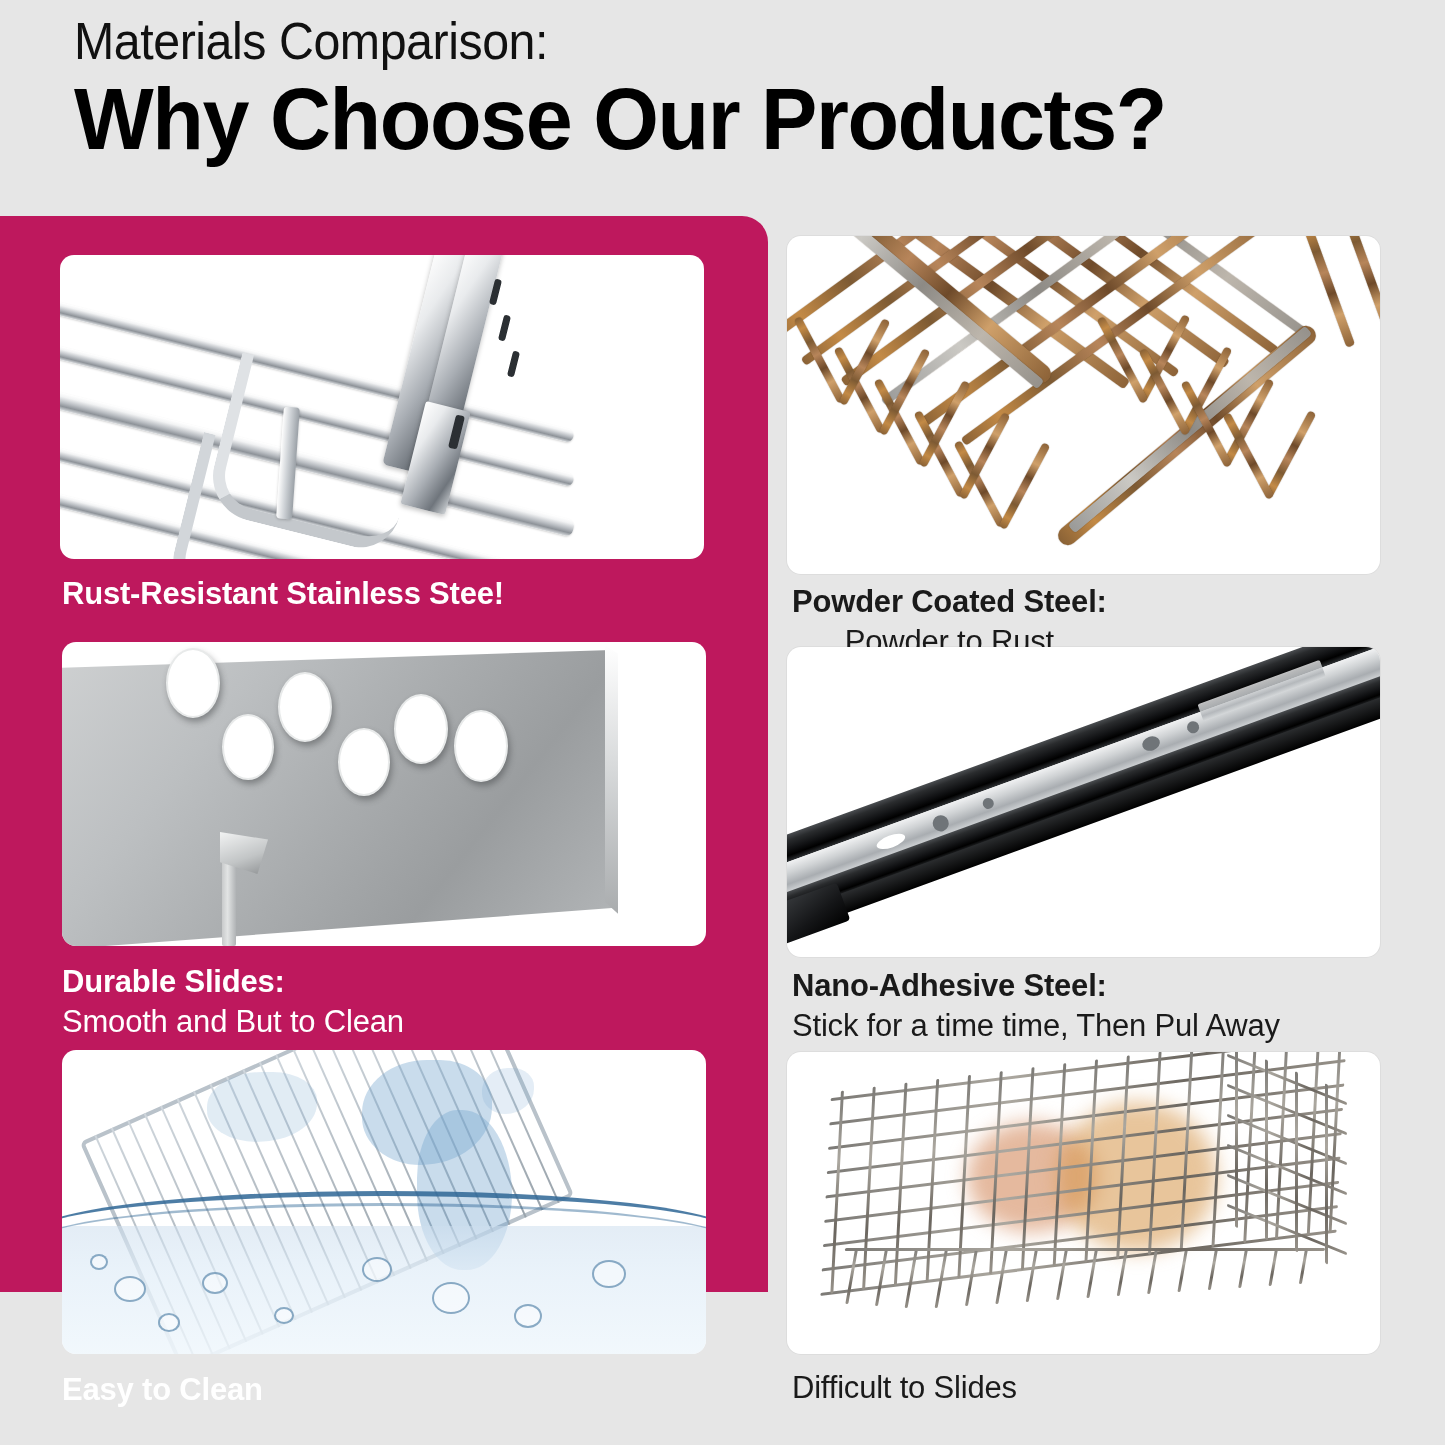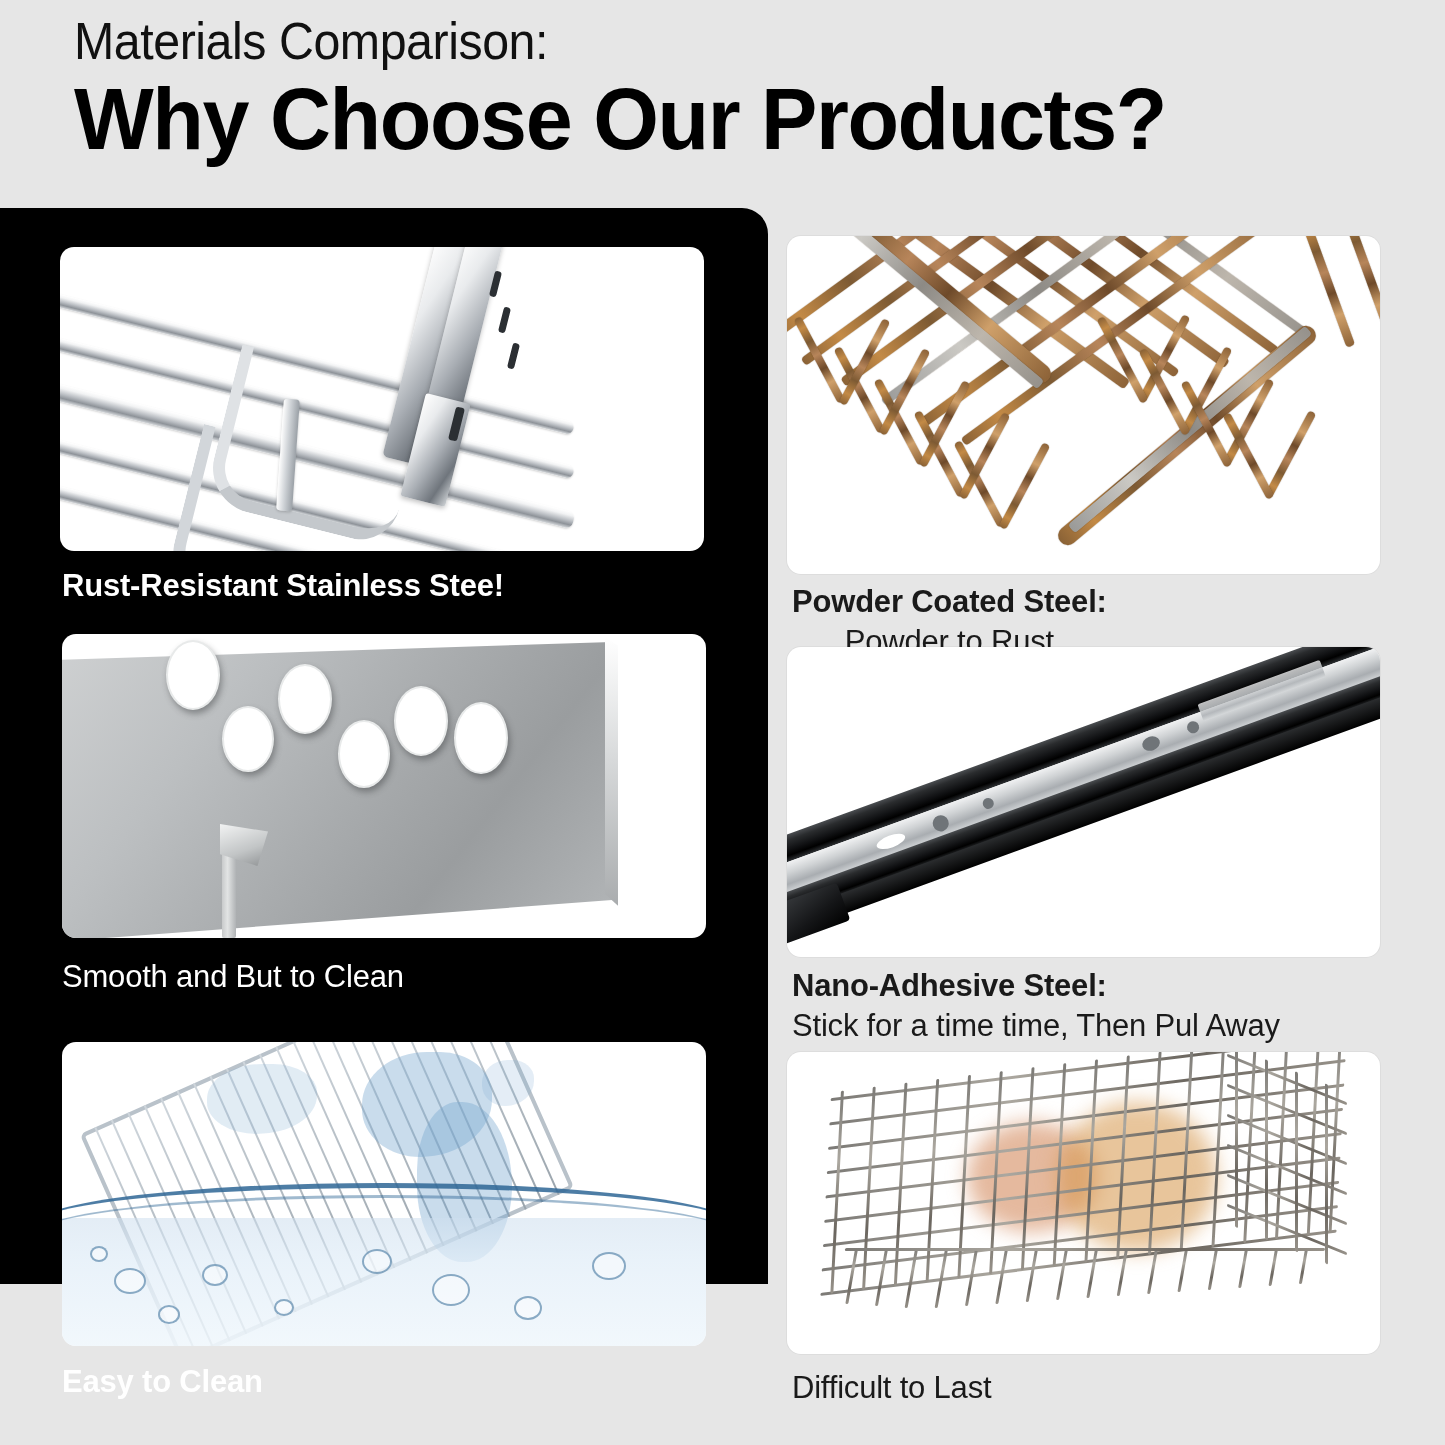--- a/index.html
+++ b/index.html
@@ -47,24 +47,24 @@
     margin-top: 4px;
     transform: scaleX(0.96);
     transform-origin: left center;
     white-space: nowrap;
   }
 
   
   .col-left {
     position: absolute;
     left: 0;
-    top: 208px;
+    top: 216px;
     width: 768px;
     height: 1076px;
-    background: #000000;
+    background: #be185d;
     border-top-right-radius: 26px;
   }
   .col-right {
     position: absolute;
     left: 768px;
     top: 216px;
     width: 677px;
     height: 1229px;
     background: transparent;
   }
@@ -335,20 +335,21 @@
           <div class="hole" style="left:160px; top:72px; width:48px; height:62px;"></div>
           <div class="hole" style="left:216px; top:30px; width:50px; height:66px;"></div>
           <div class="hole" style="left:276px; top:86px; width:48px; height:64px;"></div>
           <div class="hole" style="left:332px; top:52px; width:50px; height:66px;"></div>
           <div class="hole" style="left:392px; top:68px; width:50px; height:68px;"></div>
           <div class="plate-slot" style="left:160px; top:196px; width:14px; height:108px;"></div>
           <div class="plate-tab" style="left:158px; top:190px; width:48px; height:42px; clip-path:polygon(0 0, 100% 18%, 78% 100%, 0 72%);"></div>
         </div>
       </div>
       <div class="caption" style="left:62px; top:748px;">
+        <div class="cap-line1">Durable Slides:</div>
         <div class="cap-line2">Smooth and But to Clean</div>
       </div>
     </div>
 
     <div class="block">
       <div class="photo-card" style="left:62px; top:834px; width:644px; height:304px;">
         <div class="art">
           <div class="grid-rack" style="left:50px; top:-6px; width:430px; height:250px; transform:rotate(-24deg);">
             <div class="gframe"></div>
             <div class="gline" style="left:16px;"></div>
@@ -537,19 +538,19 @@
             <div class="b-h" style="left:0; top:130px; width:120px;"></div>
             <div class="b-h" style="left:0; top:160px; width:120px;"></div>
             <div class="b-v" style="left:8px;   top:0; height:180px;"></div>
             <div class="b-v" style="left:38px;  top:0; height:180px;"></div>
             <div class="b-v" style="left:68px;  top:0; height:180px;"></div>
             <div class="b-v" style="left:98px;  top:0; height:180px;"></div>
           </div>
         </div>
       </div>
       <div class="caption" style="left:24px; top:1154px;">
-        <div class="cap-line1" style="font-weight:400;">Difficult to Last</div>
+        <div class="cap-line1" style="font-weight:400;">Difficult to Slides</div>
       </div>
     </div>
 
   </div>
 
 </div>
 
 </body></html>

